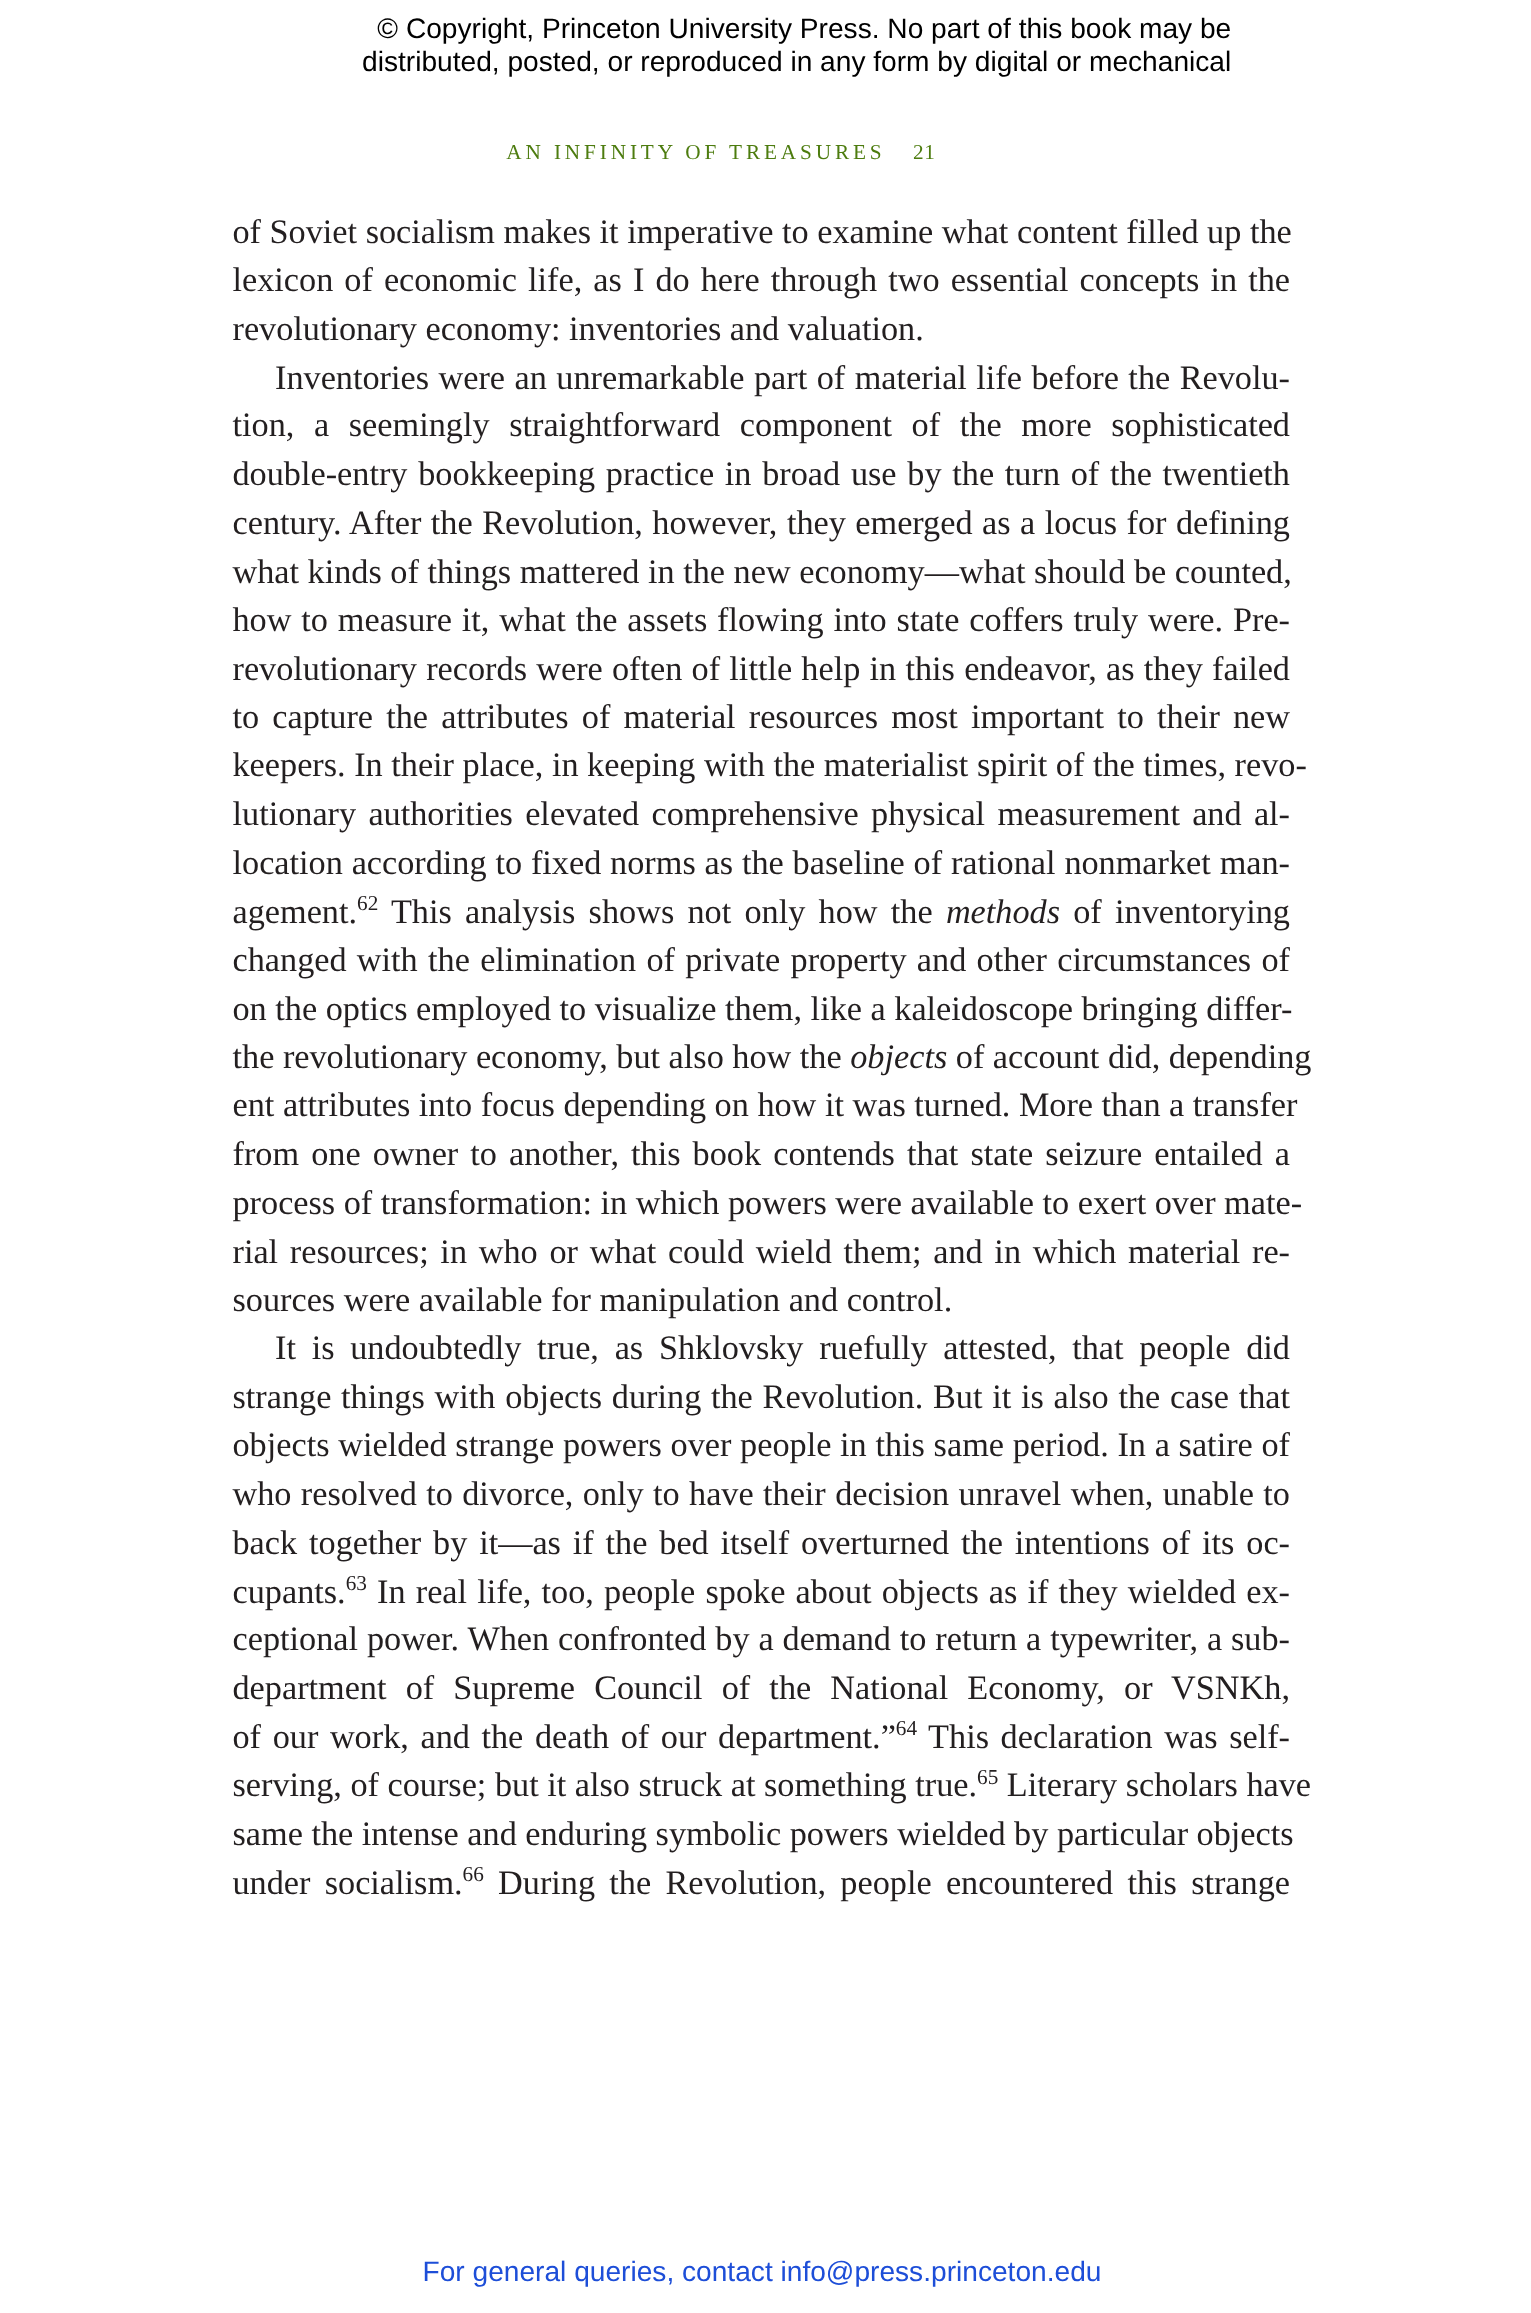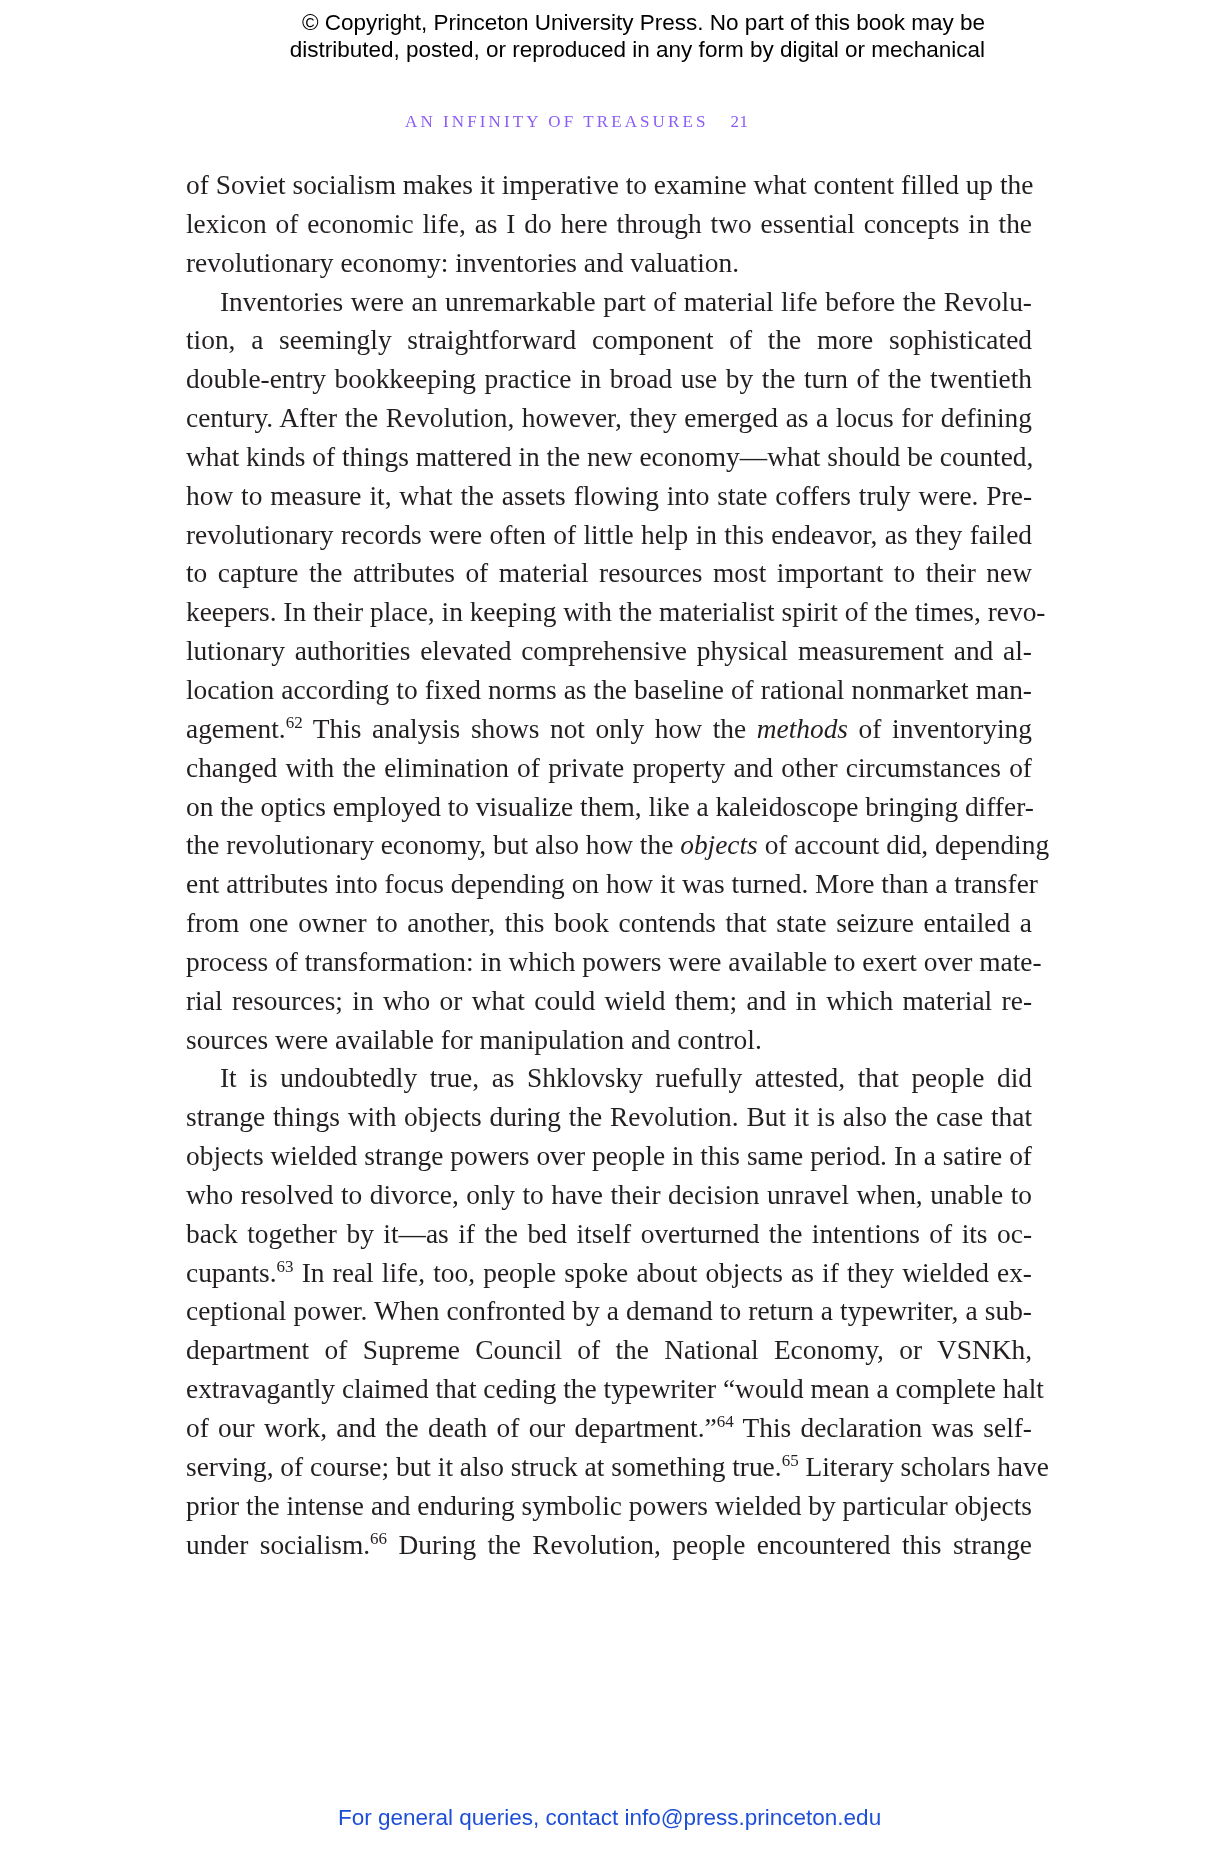--- a/index.html
+++ b/index.html
@@ -4,21 +4,21 @@
 <style>
   html, body { margin: 0; padding: 0; background: #ffffff; }
   body { width: 1225px; height: 1850px; position: relative; overflow: hidden; color: #231f20; }
   .copyright {
     position: absolute; left: 265px; top: 10px; width: 720px;
     font-family: "Liberation Sans", sans-serif; font-size: 22.5px; line-height: 26.5px; color: #000; text-align: right;
   }
   .copyright div { white-space: nowrap; }
   .running-head {
     position: absolute; left: 405px; top: 112px;
-    font-family: "Liberation Serif", serif; font-size: 17px; letter-spacing: 3.1px; color: #8b5cf6;
+    font-family: "Liberation Serif", serif; font-size: 17px; letter-spacing: 3.1px; color: #4d7c0f;
     white-space: nowrap;
   }
   .running-head .folio { margin-left: 22px; letter-spacing: 0.5px; }
   .body-text {
     position: absolute; left: 166px; top: 166px; width: 866px;
     font-family: "Liberation Serif", serif; font-size: 27.4px; line-height: 38.85px; color: #231f20;
   }
   .line {
     display: block; height: 38.85px; white-space: nowrap;
     text-align: justify; text-align-last: justify; overflow: visible; margin-left: 20px;
@@ -69,20 +69,19 @@
     <div class="line">rial resources; in who or what could wield them; and in which material re-</div>
     <div class="line last">sources were available for manipulation and control.</div>
     <div class="line indent">It is undoubtedly true, as Shklovsky ruefully attested, that people did</div>
     <div class="line">strange things with objects during the Revolution. But it is also the case that</div>
     <div class="line">objects wielded strange powers over people in this same period. In a satire of</div>
     <div class="line">who resolved to divorce, only to have their decision unravel when, unable to</div>
     <div class="line">back together by it—as if the bed itself overturned the intentions of its oc-</div>
     <div class="line"><span>cupants.</span><sup class="fn">63</sup><span> In real life, too, people spoke about objects as if they wielded ex-</span></div>
     <div class="line">ceptional power. When confronted by a demand to return a typewriter, a sub-</div>
     <div class="line">department of Supreme Council of the National Economy, or VSNKh,</div>
-    <div class="line">extravagantly claimed that ceding the typewriter “would mean a complete halt</div>
     <div class="line"><span>of our work, and the death of our department.”</span><sup class="fn">64</sup><span> This declaration was self-</span></div>
     <div class="line"><span>serving, of course; but it also struck at something true.</span><sup class="fn">65</sup><span> Literary scholars have</span></div>
-    <div class="line">prior the intense and enduring symbolic powers wielded by particular objects</div>
+    <div class="line">same the intense and enduring symbolic powers wielded by particular objects</div>
     <div class="line"><span>under socialism.</span><sup class="fn">66</sup><span> During the Revolution, people encountered this strange</span></div>
   </div>
 
 <div class="footer">For general queries, contact info@press.princeton.edu</div>
 
 </body></html>

